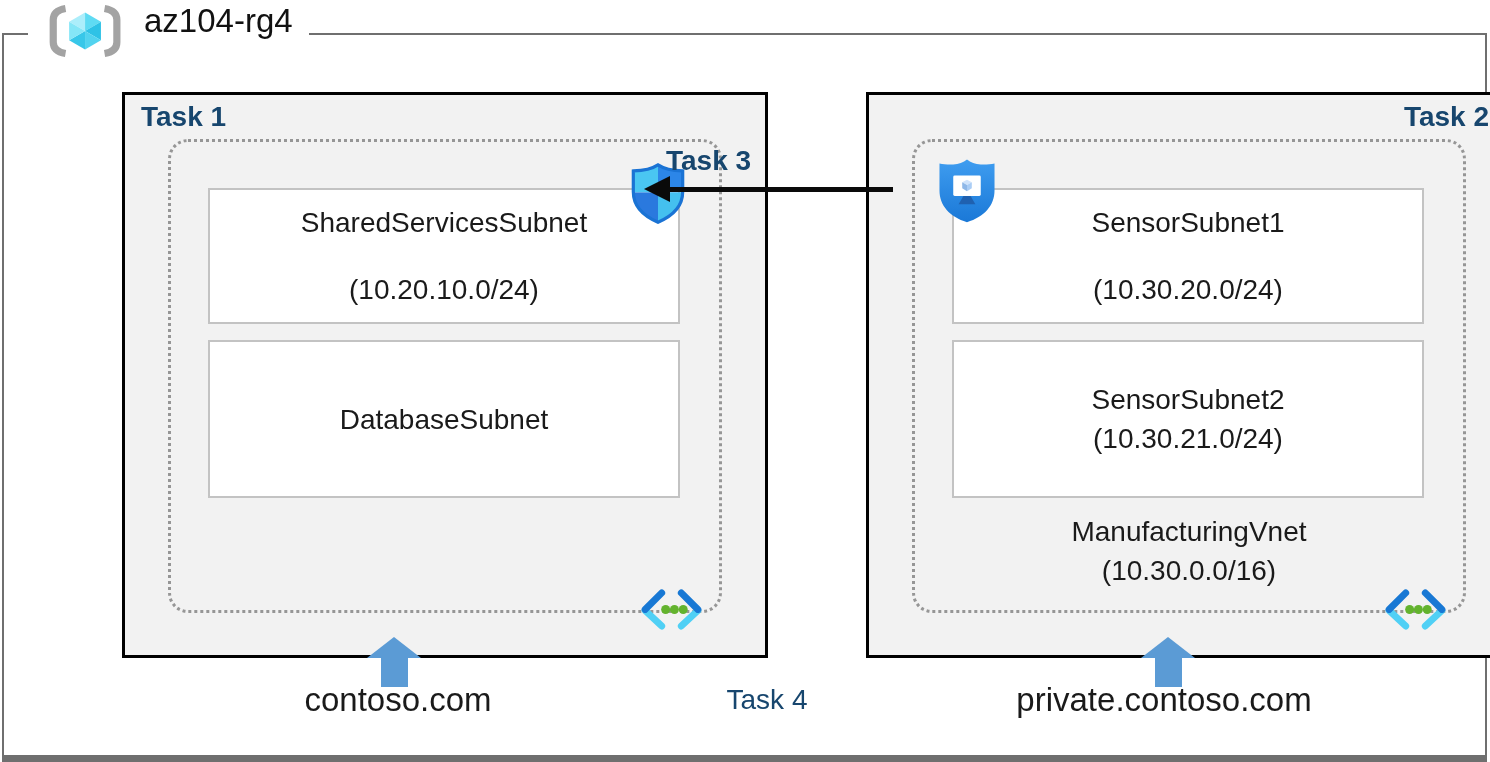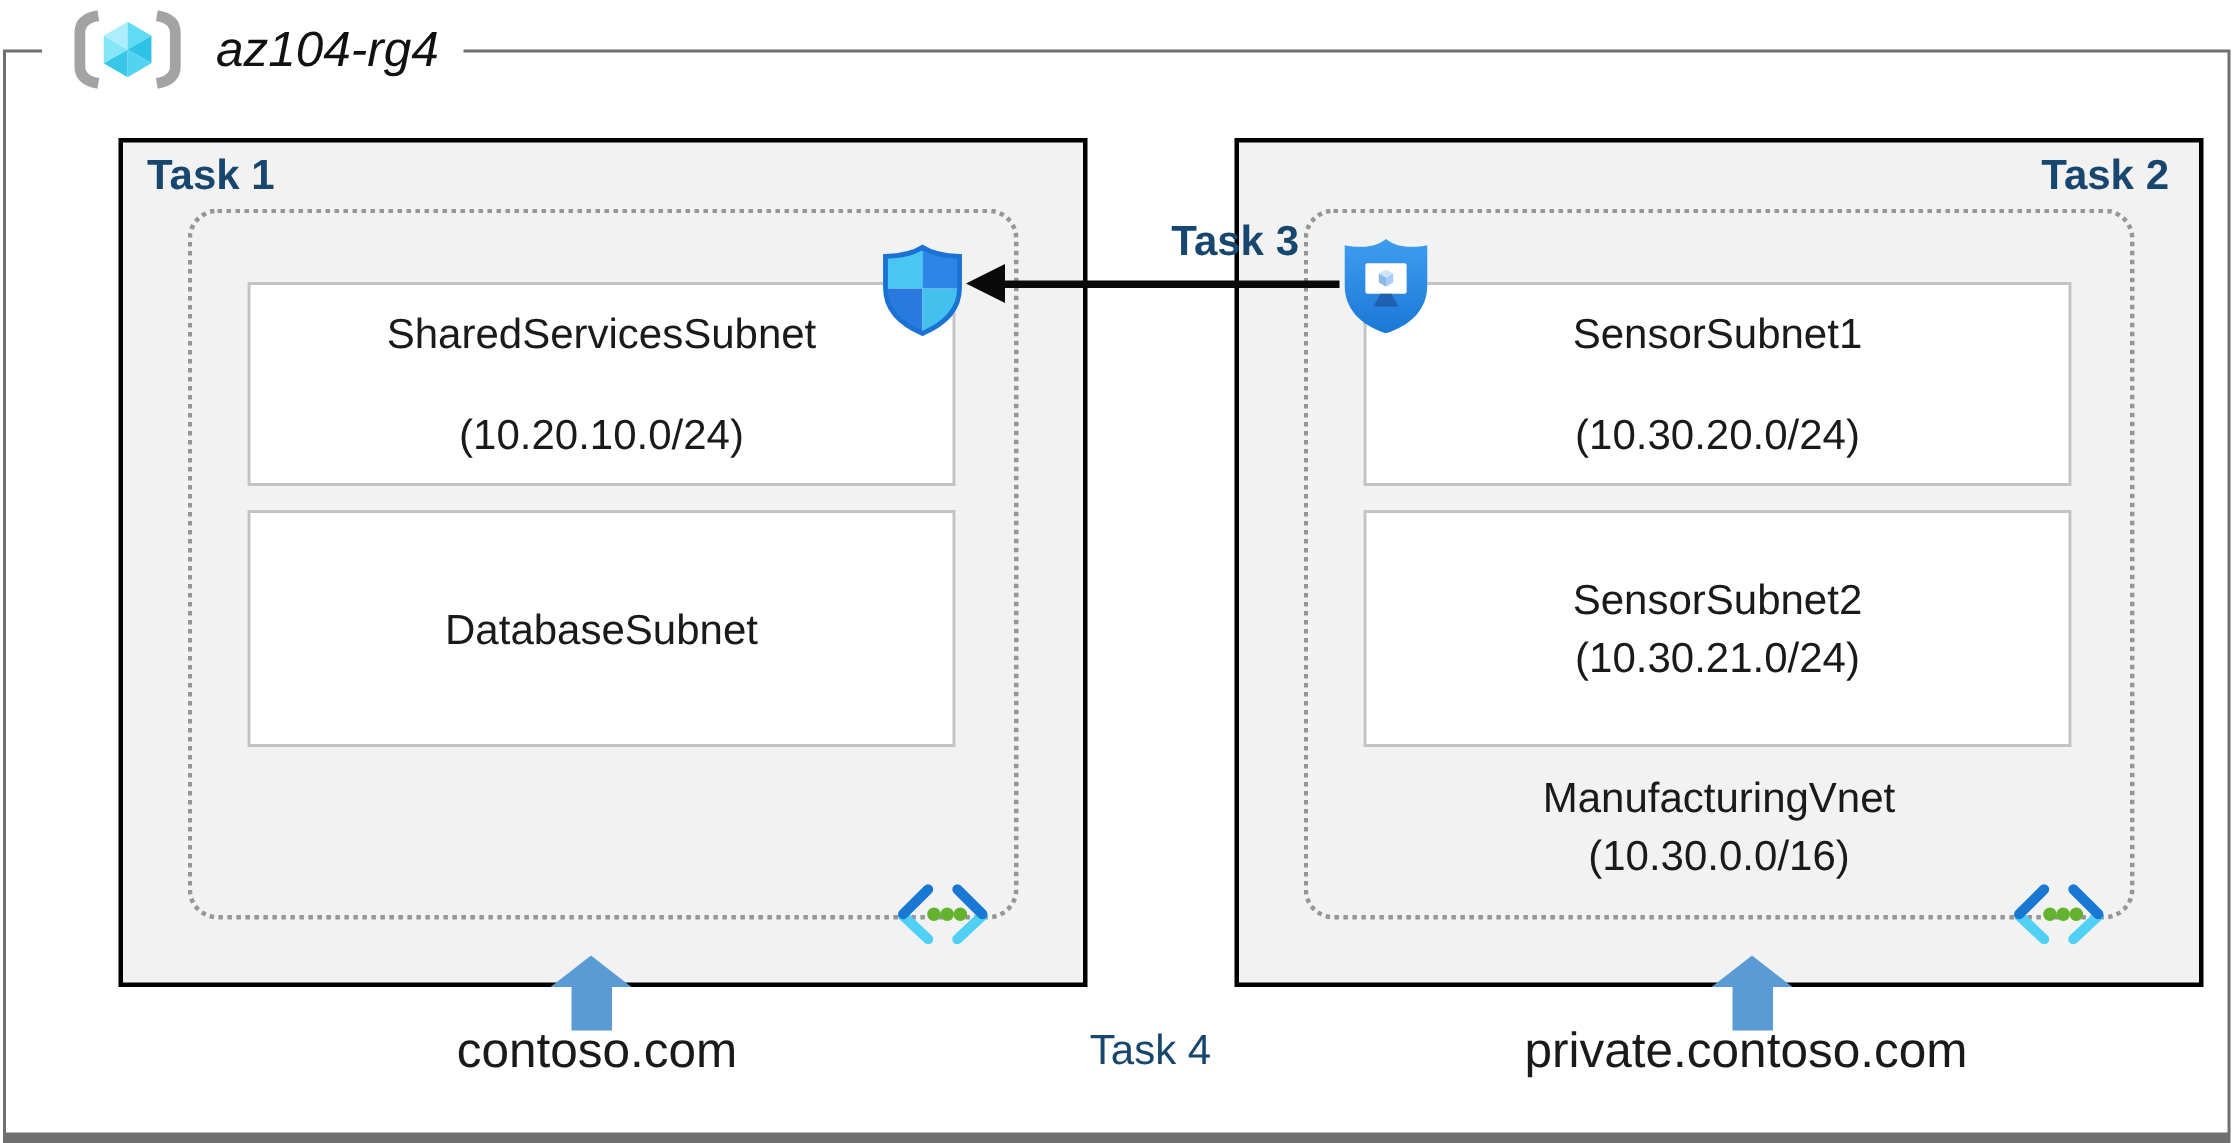--- a/index.html
+++ b/index.html
@@ -9,25 +9,25 @@
     --text-black:#1a1a1a;
   }
   *{margin:0;padding:0;box-sizing:border-box;}
   body{background:#fff;font-family:"Liberation Sans",sans-serif;}
   .stage{position:relative;width:1490px;height:762px;background:#ffffff;overflow:hidden;}
 
   .frame{position:absolute;left:2px;top:33px;width:1485px;height:729px;
          border:2px solid var(--frame-border);border-bottom:7px solid var(--frame-border);}
 
   .legend{position:absolute;left:28px;top:2px;height:62px;background:#ffffff;
-          display:flex;align-items:center;gap:22px;padding:0 16px;z-index:6;font-style:italic;}
+          display:flex;gap:22px;padding:0 16px;z-index:6;}
   .legend-label{font-size:33px;color:#111;}
 
   .task-box{position:absolute;top:92px;width:646px;height:566px;
-            background:var(--box-fill);border:3px solid var(--box-border);}
+            background:var(--box-fill);border:3px solid var(--box-border);margin-left:43px;}
   .task-box.left{left:79px;}
   .task-box.right{left:823px;}
   .task-label{position:absolute;font-size:28px;font-weight:bold;color:var(--accent-navy);}
   .task-label.tl{left:16px;top:6px;}
   .task-label.tr{right:20px;top:6px;}
 
   .vnet-dotted{position:absolute;left:43px;top:44px;right:43px;bottom:42px;
                border:3px dotted var(--dotted-border);border-radius:20px;}
 
   .subnet-box{position:absolute;left:83px;width:472px;background:var(--subnet-fill);
@@ -43,21 +43,21 @@
   .vnet-icon{position:absolute;left:513px;top:492px;width:67px;height:43px;z-index:4;}
   .shield-icon{position:absolute;left:505px;top:67px;width:56px;height:62px;z-index:5;}
   .bastion-icon{position:absolute;left:67px;top:62px;width:62px;height:67px;z-index:5;}
 
   .peer-arrow-tail{position:absolute;left:664px;top:187px;width:229px;height:5px;
                    background:var(--arrow-black);z-index:5;}
   .peer-arrow-head{position:absolute;left:644px;top:176px;width:0;height:0;z-index:5;
                    border-top:13px solid transparent;border-bottom:13px solid transparent;
                    border-right:26px solid var(--arrow-black);}
 
-  .task3-label{position:absolute;left:666px;top:145px;width:200px;text-align:right;
+  .task3-label{position:absolute;left:666px;top:145px;width:200px;text-align:left;
                font-size:28px;font-weight:bold;color:var(--accent-navy);z-index:5;}
   .task4-label{position:absolute;left:667px;top:684px;width:200px;text-align:center;
                font-size:28px;font-weight:normal;color:var(--accent-navy);}
 
   .up-arrow{position:absolute;top:637px;width:54px;height:50px;z-index:3;}
   .up-arrow .head{width:0;height:0;border-left:27px solid transparent;
                   border-right:27px solid transparent;
                   border-bottom:21px solid var(--arrow-blue);}
   .up-arrow .stem{width:27px;height:29px;margin:0 auto;background:var(--arrow-blue);}
   .up-arrow.a1{left:367px;}

